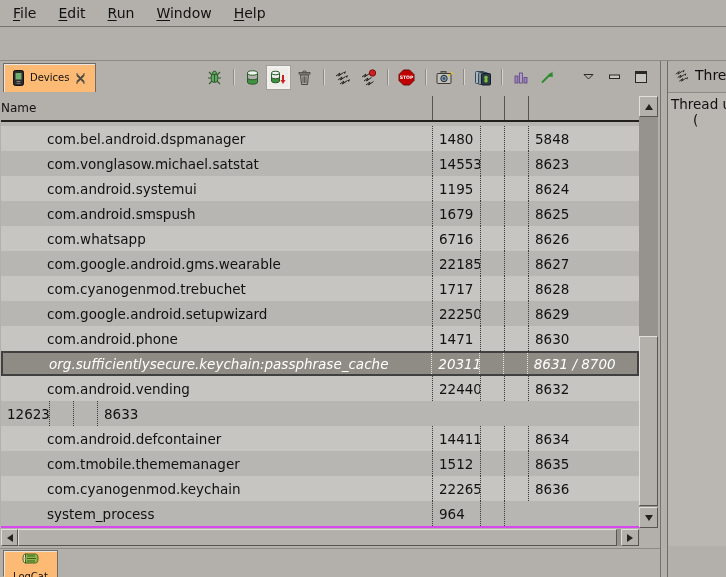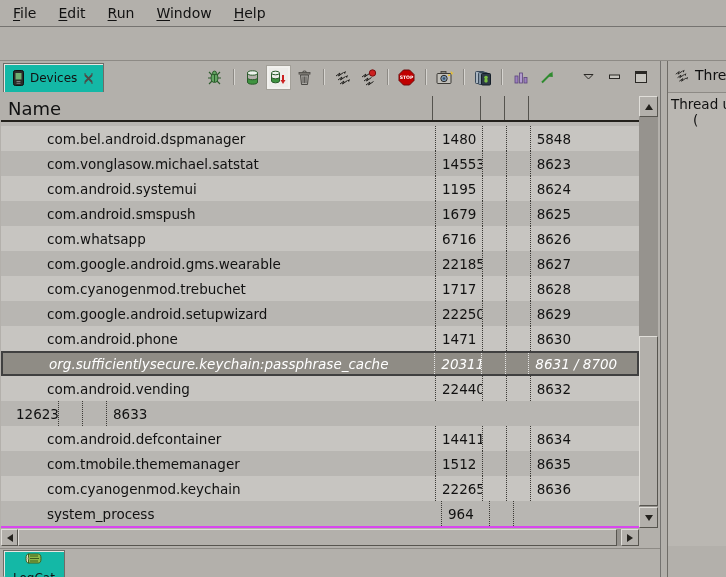--- a/index.html
+++ b/index.html
@@ -14,47 +14,47 @@
   .menu-item{padding:3px 11px;font-size:14px;cursor:default;}
   .menu-item u{text-underline-offset:2px;}
 
   
   .main{position:absolute;left:0;top:60px;width:726px;height:517px;border-top:1px solid #8d8a85;box-sizing:border-box;}
 
   .devices{position:absolute;left:0;top:0;width:661px;height:516px;border-right:1px solid #757370;box-sizing:border-box;background:#b3b0ab;}
 
   
   .tab{position:absolute;left:3px;top:2px;height:29px;display:flex;align-items:center;gap:6px;
-       padding:0 9px;background:#14b8a6;border:1px solid #6f6c67;border-bottom:none;
-       box-shadow:inset 1px 1px 0 #e8e6e2;font-size:12px;box-sizing:border-box;white-space:nowrap;}
+       padding:0 9px;background:#fdba74;border:1px solid #6f6c67;border-bottom:none;
+       box-shadow:inset 1px 1px 0 #e8e6e2;font-size:10px;box-sizing:border-box;white-space:nowrap;}
   .tab .lbl{margin-top:-1px;}
 
   
   .tb{position:absolute;right:10px;top:6px;display:flex;align-items:center;gap:7px;height:20px;}
   .tb .sep{width:1px;height:16px;background:#8d8a85;box-shadow:1px 0 0 #d6d4d0;margin:0 2px;}
   .icon{width:19px;height:19px;display:flex;align-items:center;justify-content:center;flex:none;}
   .icon.active{background:#edecе9;background:#edece9;box-shadow:0 0 0 2px #f2f1ee,0 0 0 3px #a3a099;}
 
   
   .thead{position:absolute;left:1px;top:35px;width:638px;height:26px;background:#b3b0ab;
          border-bottom:2px solid #23211c;display:flex;box-sizing:border-box;}
   .hc{height:100%;display:flex;align-items:center;box-sizing:border-box;overflow:hidden;}
   .hc+.hc{border-left:1px solid #55534e;}
-  .w-name{width:431px;padding-left:7px;font-size:18px;}
+  .w-name{width:431px;font-size:12px;}
   .w-pid{width:48px;} .w-a{width:24px;} .w-b{width:24px;} .w-port{width:111px;}
 
   
   .tbody{position:absolute;left:1px;top:61px;width:638px;height:406px;background:#d946ef;overflow:hidden;}
   .sliver{height:4px;background:#b8b6b2;}
   .row{height:25px;display:flex;box-sizing:border-box;font-size:13.5px;cursor:default;}
   .row.odd{background:#c7c5c1;} .row.even{background:#b8b6b2;}
   .c{display:flex;align-items:center;box-sizing:border-box;overflow:hidden;white-space:nowrap;}
   .c+.c{border-left:1px dotted #3c3a36;}
   .c-name{width:431px;padding-left:46px;}
-  .c-pid{width:48px;padding-left:6px;margin-left:9px;}
+  .c-pid{width:48px;padding-left:6px;}
   .c-a{width:24px;} .c-b{width:24px;}
   .c-port{width:111px;padding-left:6px;}
   .row.selected{background:#8f8c85;color:#fff;border:2px solid #404040;font-style:italic;}
   .row.selected .c+.c{border-left-color:#e6e6e4;}
 
   
   .vscroll{position:absolute;left:639px;top:35px;width:19px;height:432px;background:#96938e;}
   .sbtn{position:absolute;background:#b3b0ab;border:1px solid;border-color:#e0ded9 #57554f #57554f #e0ded9;
         box-sizing:border-box;display:flex;align-items:center;justify-content:center;}
   .v-up{left:0;top:0;width:19px;height:21px;}

